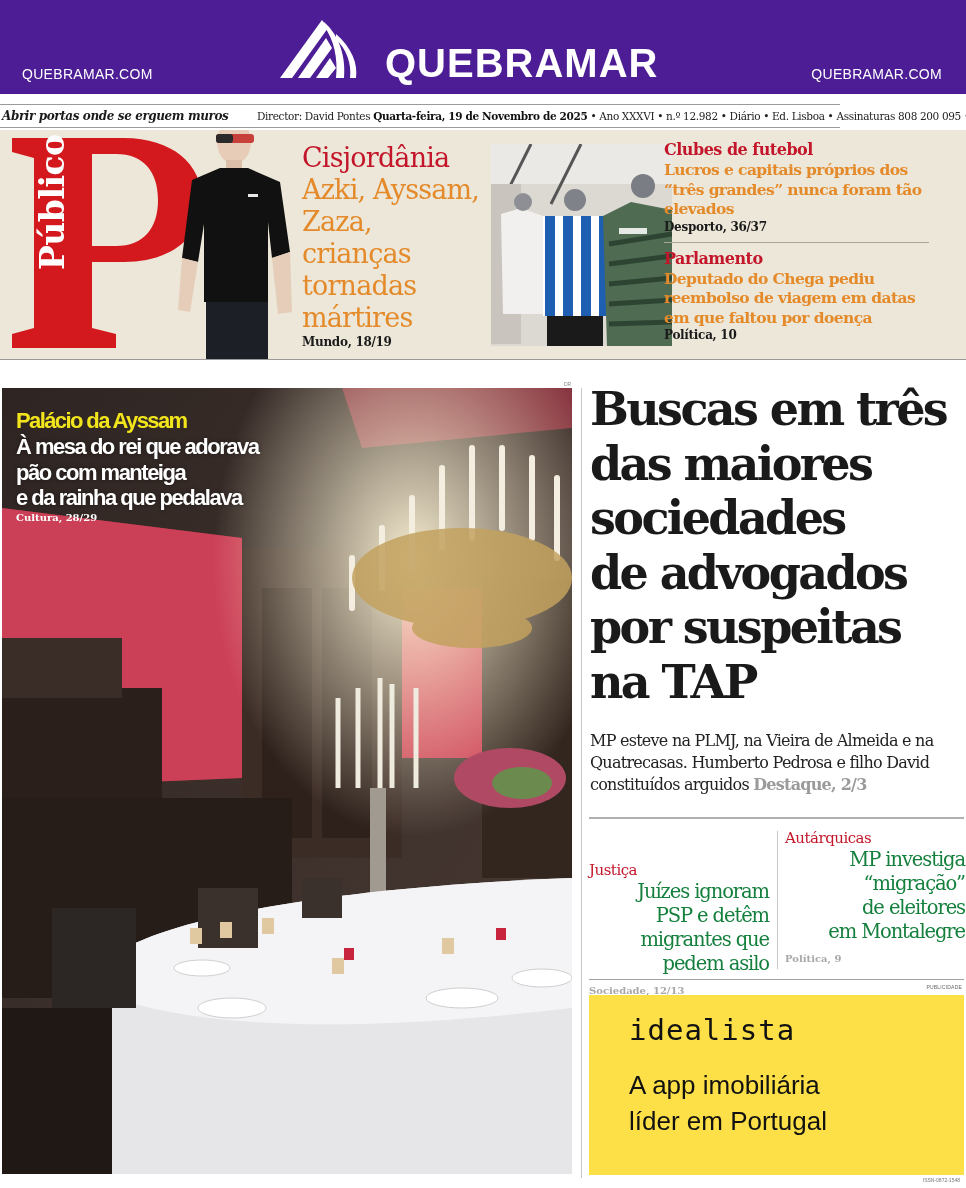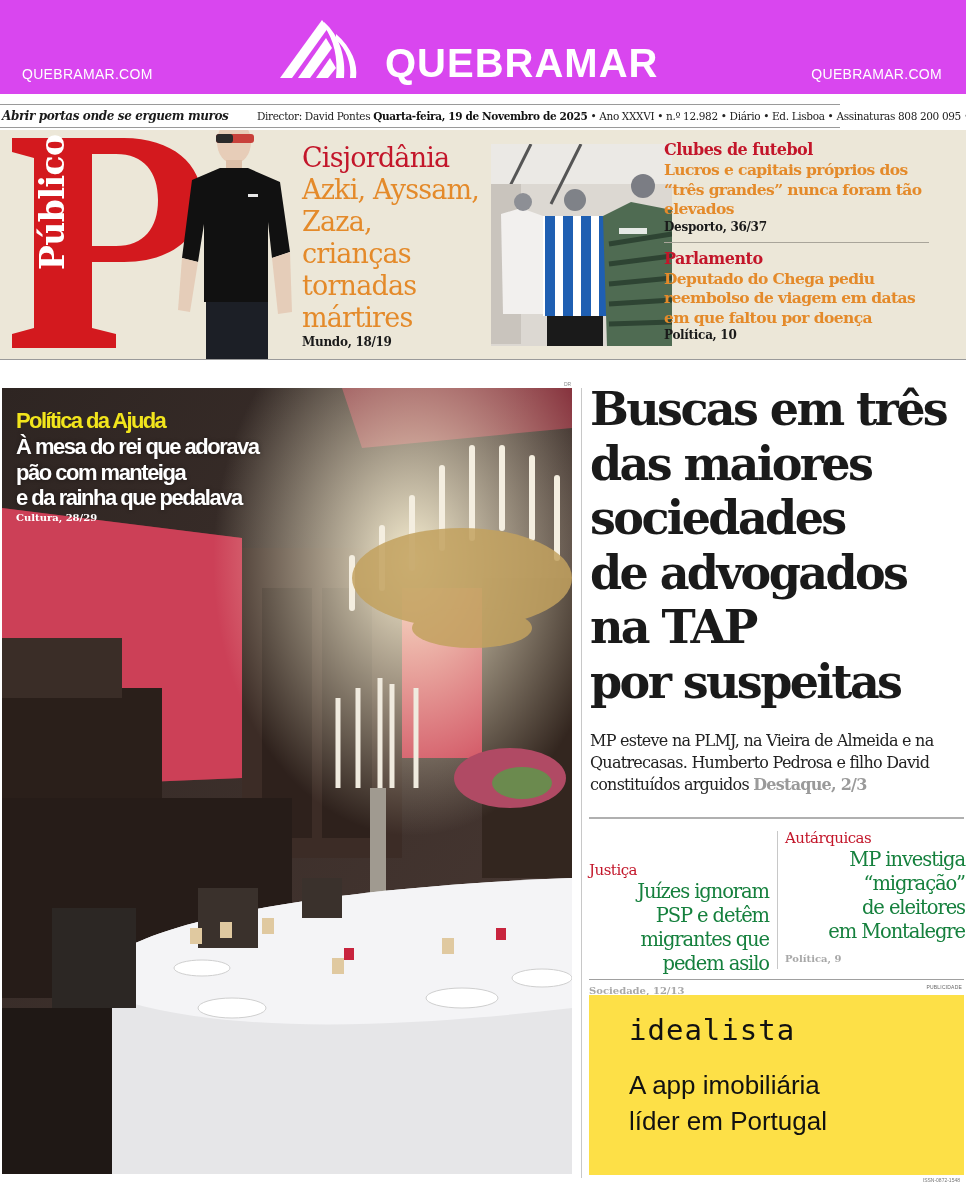--- a/index.html
+++ b/index.html
@@ -2,21 +2,21 @@
 <html><head>
   <meta charset="utf-8">
   <style>
     * { box-sizing: border-box; margin: 0; padding: 0; }
     html, body { width: 966px; height: 1188px; background: #ffffff; overflow: hidden; }
     body { position: relative; font-family: "DejaVu Serif", serif; color: #1a1a1a; }
 
     
     .banner {
       position: absolute; left: 0; top: 0; width: 966px; height: 94px;
-      background: #d946ef;
+      background: #4c1d95;
       color: #fff;
     }
     .banner .side-url {
       position: absolute; top: 66px;
       font-family: "Liberation Sans", sans-serif; font-size: 14px; letter-spacing: 0.3px;
       color: #fff;
     }
     .banner .side-url.left { left: 22px; }
     .banner .side-url.right { right: 24px; }
     .banner .logo-mark { position: absolute; left: 280px; top: 18px; width: 86px; height: 62px; }
@@ -328,37 +328,37 @@
       <rect x="330" y="570" width="12" height="16"></rect>
       <rect x="440" y="550" width="12" height="16"></rect>
     </g>
     <g fill="#c8243e">
       <rect x="342" y="560" width="10" height="12"></rect>
       <rect x="494" y="540" width="10" height="12"></rect>
     </g>
   </svg>
 
   <div class="photo-caption">
-    <div class="kicker">Política da Ajuda</div>
+    <div class="kicker">Palácio da Ayssam</div>
     <div class="head">À mesa do rei que adorava</div>
     <div class="head">pão com manteiga</div>
     <div class="head">e da rainha que pedalava</div>
     <div class="ref">Cultura, 28/29</div>
   </div>
 </div>
 
 <div class="col-rule"></div>
 
 <div class="lead">
   <div>Buscas em três</div>
   <div>das maiores</div>
   <div>sociedades</div>
   <div>de advogados</div>
+  <div>por suspeitas</div>
   <div>na TAP</div>
-  <div>por suspeitas</div>
 </div>
 
 <div class="lead-sub">
   <span>MP esteve na PLMJ, na Vieira de Almeida e na Quatrecasas. Humberto Pedrosa e filho David constituídos arguidos</span>
   <span class="ref">Destaque, 2/3</span>
 </div>
 
 <div class="hr-gray" style="left:589px;top:817px;width:375px;"></div>
 
 <div class="sub-story" style="left:589px;margin-top:32px;">

